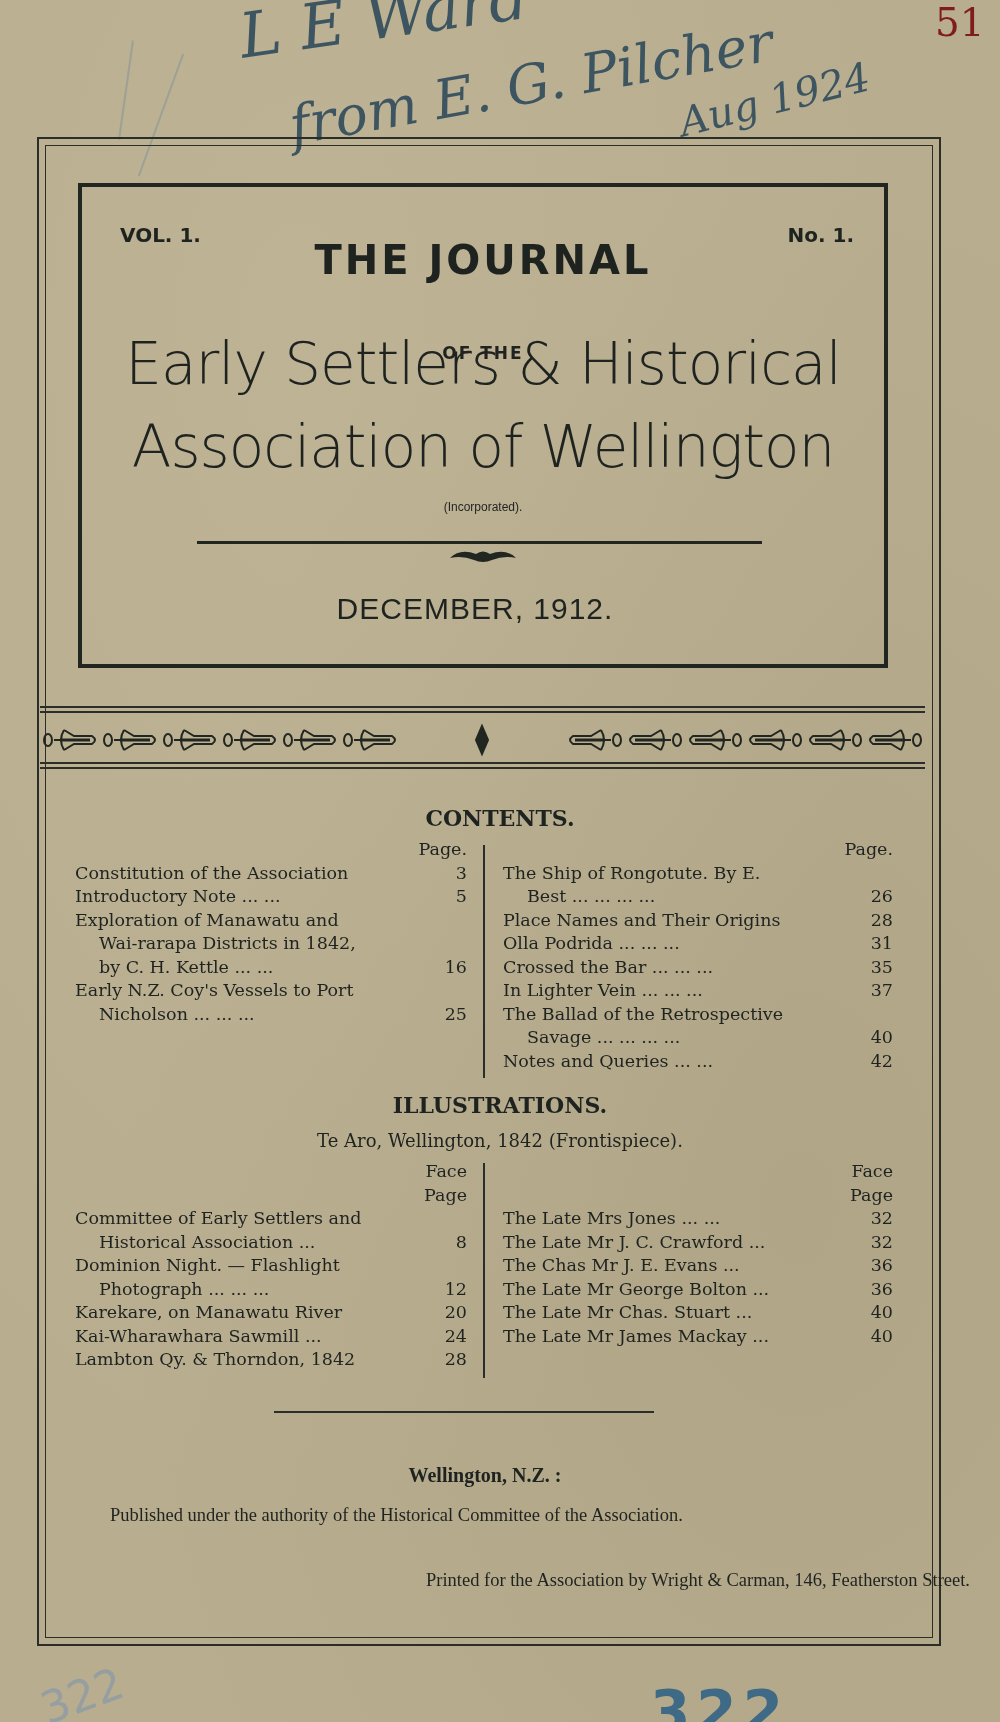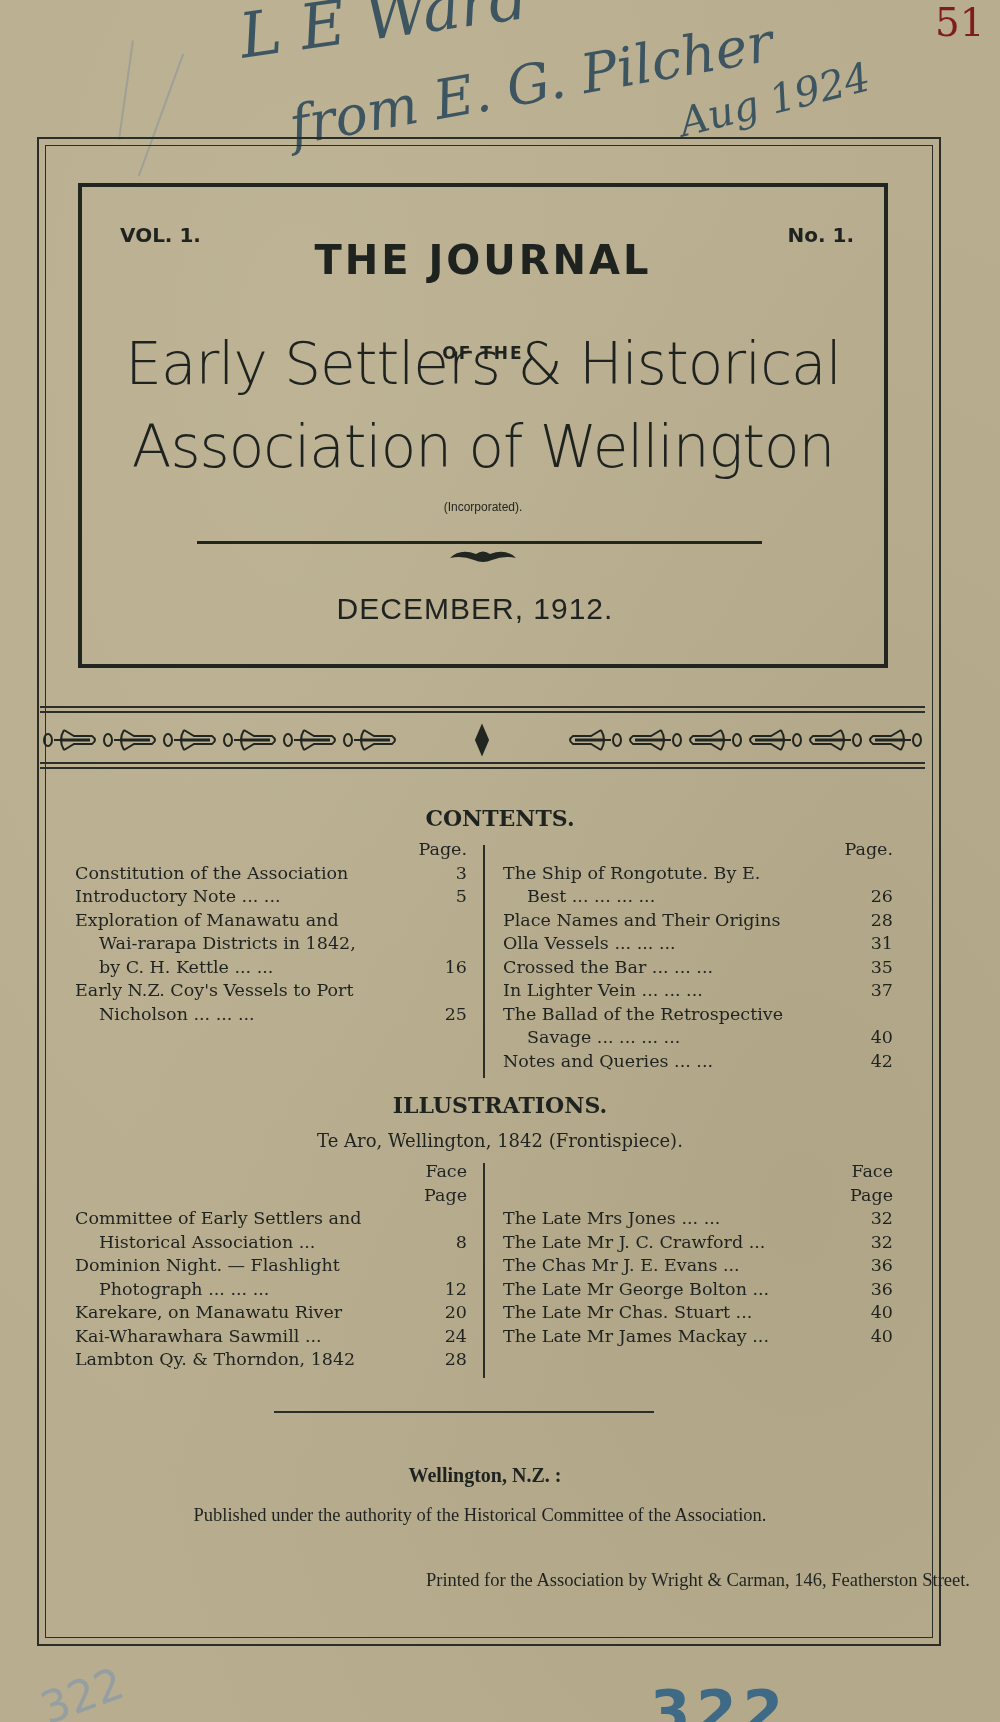--- a/index.html
+++ b/index.html
@@ -52,21 +52,21 @@
   .row { display: flex; justify-content: space-between; }
   .row .t { white-space: nowrap; }
   .row .p { min-width: 30px; text-align: right; }
   .indent { padding-left: 24px; }
   .col-head { text-align: right; }
   .vdiv { position: absolute; width: 2px; background: #2a2d28; }
   .frontis { position: absolute; left: 0; width: 1000px; text-align: center; font-size: 18px; }
 
   .rule2 { position: absolute; left: 274px; top: 1411px; width: 380px; height: 2px; background: #2a2d28; }
   .imprint { position: absolute; left: 0; width: 970px; text-align: center; font-family: "Liberation Serif", serif; font-weight: bold; font-size: 20px; top: 1464px; }
-  .pub { position: absolute; left: 110px; width: 740px; text-align: center; font-family: "Liberation Serif", serif; font-size: 18.5px; line-height: 22px; top: 1504px; }
+  .pub { position: absolute; left: 110px; width: 740px; text-align: left; font-family: "Liberation Serif", serif; font-size: 18.5px; line-height: 22px; top: 1504px; }
   .printer { position: absolute; left: 0; width: 970px; text-align: right; font-family: "Liberation Serif", serif; font-size: 18.5px; top: 1570px; }
 
   .stamp { position: absolute; color: #3f6a86; font-family: "DejaVu Sans", sans-serif; font-weight: bold; }
 </style>
 </head>
 <body>
 
 <div class="hand" style="left:240px;top:0px;font-size:62px;transform:rotate(-8deg);">L E Ward</div>
 <div class="hand" style="left:290px;top:95px;font-size:54px;transform:rotate(-10deg);">from E. G. Pilcher</div>
 <div class="hand" style="left:680px;top:100px;font-size:40px;transform:rotate(-14deg);">Aug 1924</div>
@@ -167,21 +167,21 @@
     </div>
   <div class="row indent">
       <span class="t">Best   ...   ...   ...   ...</span>
       <span class="p">26</span>
     </div>
   <div class="row">
       <span class="t">Place Names and Their Origins</span>
       <span class="p">28</span>
     </div>
   <div class="row">
-      <span class="t">Olla Vessels    ...    ...    ...</span>
+      <span class="t">Olla Podrida    ...    ...    ...</span>
       <span class="p">31</span>
     </div>
   <div class="row">
       <span class="t">Crossed the Bar ...    ...    ...</span>
       <span class="p">35</span>
     </div>
   <div class="row">
       <span class="t">In Lighter Vein ...    ...    ...</span>
       <span class="p">37</span>
     </div>

